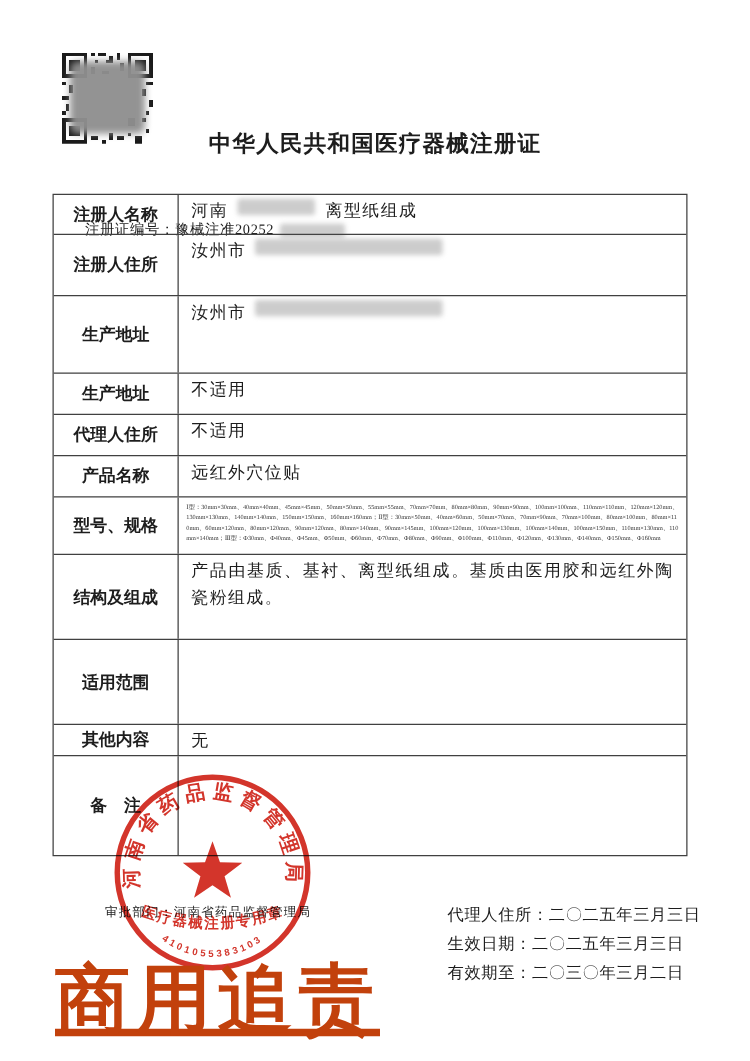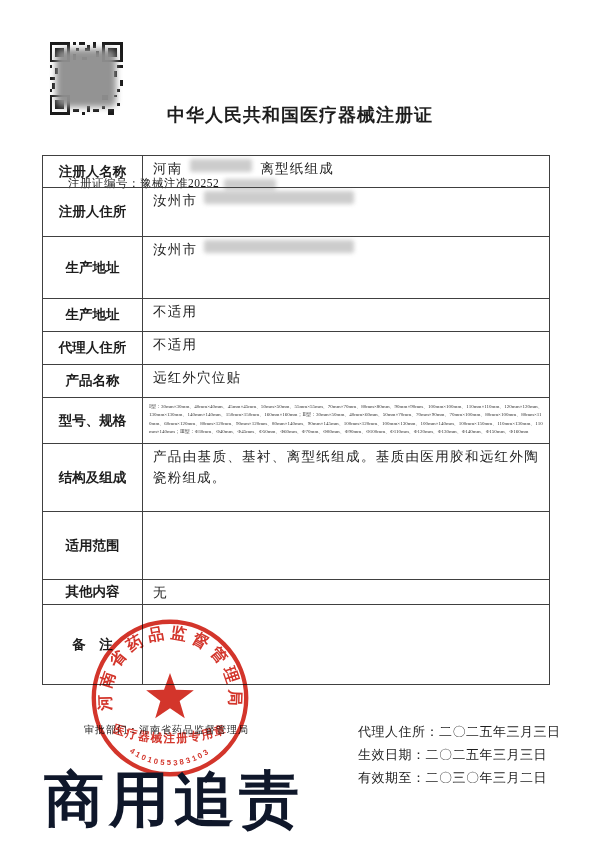--- a/index.html
+++ b/index.html
@@ -194,15 +194,15 @@
       </text>
       <text fill="#cf2318" font-size="12" font-weight="700" letter-spacing="1.5" font-family="'Liberation Serif',serif">
         <textPath href="#sealMid" startOffset="50%" text-anchor="middle">医疗器械注册专用章</textPath>
       </text>
       <text fill="#cf2318" font-size="8" font-weight="700" letter-spacing="2.5" font-family="'Liberation Sans',sans-serif">
         <textPath href="#sealBot" startOffset="50%" text-anchor="middle">4101055383103</textPath>
       </text>
     </svg>
   </div>
 
-  <div class="watermark" style="color: #0f172a;">商用追责</div>
+  <div class="watermark" style="color: #c2410c; text-decoration: underline;">商用追责</div>
 
 </div>
 
 </body></html>

